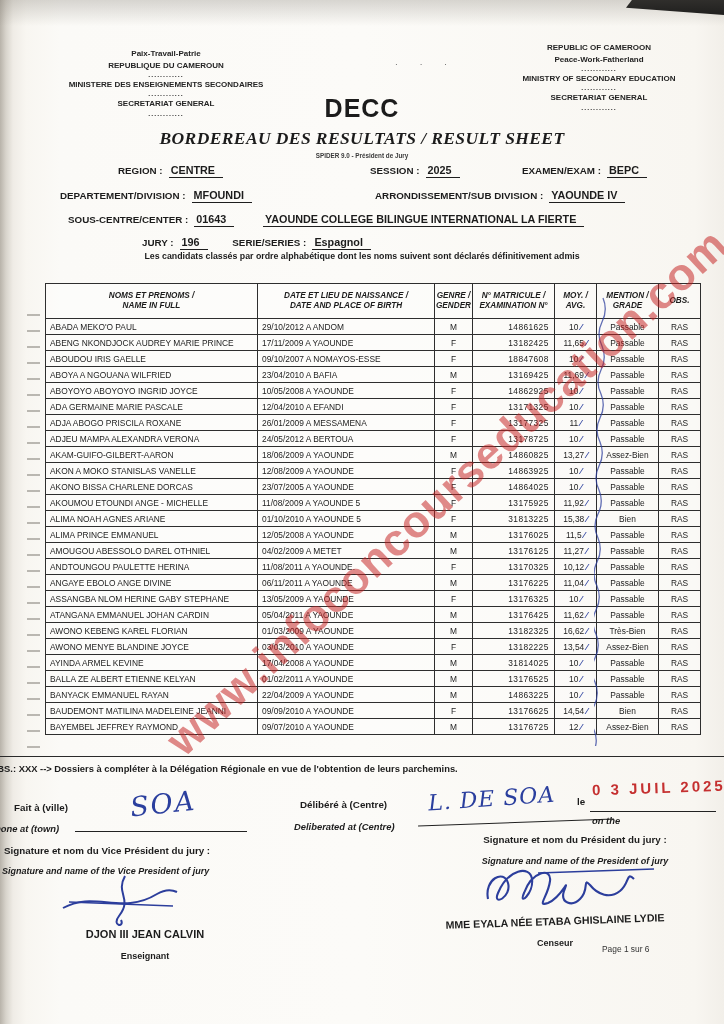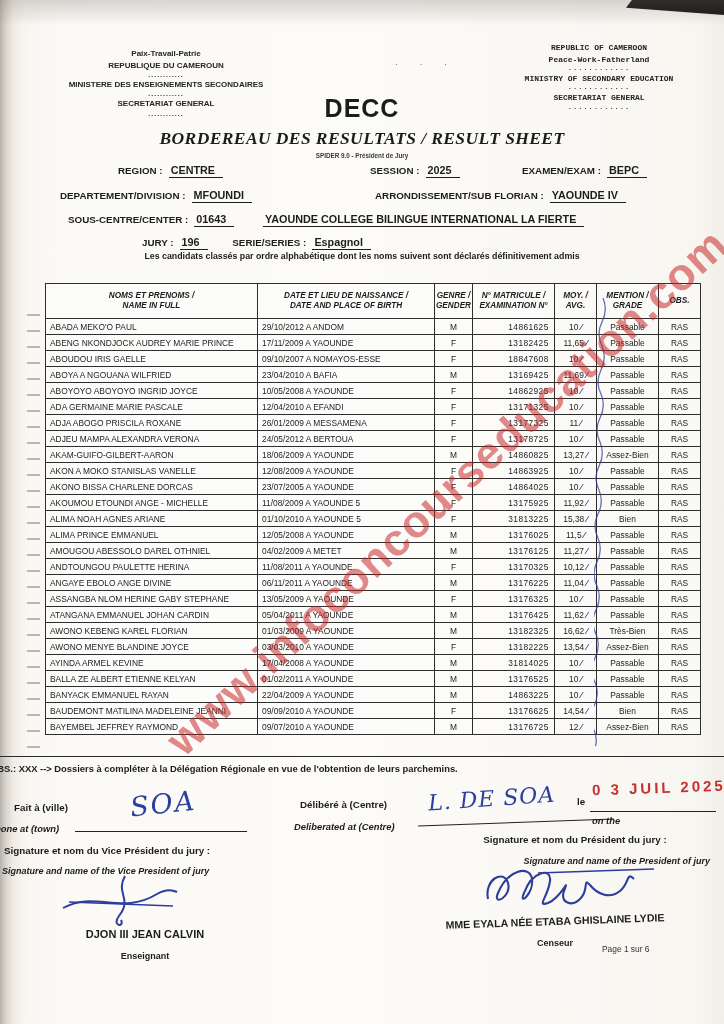--- a/index.html
+++ b/index.html
@@ -17,21 +17,21 @@
         clip-path:polygon(6% 0,100% 0,100% 100%,0 52%);}
   .pen-dots{top:60px;left:395px;width:140px;color:#555;font-size:8px;letter-spacing:22px;}
   .row-ticks{left:27px;top:300px;width:13px;height:452px;opacity:.45;
         background:repeating-linear-gradient(180deg,transparent 0 14.4px,#6e6a62 14.4px 16px);}
   .long-rule{left:0;top:756px;width:724px;height:0;border-top:1.6px solid #2a2a2a;}
 
   
   .hdr{font-size:8px;line-height:1.45;text-align:center;font-weight:bold;color:#242424;}
   .hdr .sep{font-size:7px;letter-spacing:1px;color:#333;line-height:1.1;}
   .hdr-left{top:48px;left:35px;width:262px;}
-  .hdr-right{top:42px;left:480px;width:238px;font-family:Liberation Mono, monospace;}
+  .hdr-right{top:42px;left:480px;width:238px;}
   .decc{top:94px;left:0;width:724px;font-size:25px;font-weight:bold;letter-spacing:1px;}
   .doc-title{top:128px;left:0;width:724px;font-family:"Liberation Serif",serif;
         font-size:17.5px;font-weight:bold;font-style:italic;letter-spacing:.4px;}
   .doc-sub{top:152px;left:0;width:724px;font-size:6.3px;color:#3a3a3a;}
 
   
   .info{font-size:9.8px;font-weight:bold;white-space:nowrap;}
   .info .lab{margin-right:6px;}
   .info .val{display:inline-block;font-size:10.8px;border-bottom:1.6px solid #1e1e1e;padding:0 8px 1px 2px;}
 
@@ -114,21 +114,21 @@
   <div class="abs info" style="left:370px;top:164px;">
     <span class="lab">SESSION :</span><span class="val">2025</span>
   </div>
   <div class="abs info" style="left:522px;top:164px;">
     <span class="lab">EXAMEN/EXAM :</span><span class="val">BEPC</span>
   </div>
   <div class="abs info" style="left:60px;top:189px;">
     <span class="lab">DEPARTEMENT/DIVISION :</span><span class="val">MFOUNDI</span>
   </div>
   <div class="abs info" style="left:375px;top:189px;">
-    <span class="lab">ARRONDISSEMENT/SUB FLORIAN :</span><span class="val">YAOUNDE IV</span>
+    <span class="lab">ARRONDISSEMENT/SUB DIVISION :</span><span class="val">YAOUNDE IV</span>
   </div>
   <div class="abs info" style="left:68px;top:213px;">
     <span class="lab">SOUS-CENTRE/CENTER :</span><span class="val">01643</span>
     <span class="val" style="margin-left:26px;">YAOUNDE COLLEGE BILINGUE INTERNATIONAL LA FIERTE</span>
   </div>
   <div class="abs info" style="left:142px;top:236px;">
     <span class="lab">JURY :</span><span class="val">196</span>
     <span class="lab" style="margin-left:22px;">SERIE/SERIES :</span><span class="val">Espagnol</span>
   </div>
 
@@ -431,21 +431,21 @@
   <div class="abs lbl-en" style="left:294px;top:821px;">Deliberated at (Centre)</div>
   <div class="abs hand hand-ldesoa">L. DE SOA</div>
   <div class="abs sig-line" style="left:418px;top:822px;width:196px;transform:rotate(-2deg);"></div>
 
   <div class="abs lbl" style="left:577px;top:796px;">le</div>
   <div class="abs stamp-date">0 3  JUIL  2025</div>
   <div class="abs sig-line" style="left:590px;top:811px;width:126px;"></div>
   <div class="abs lbl-en" style="left:592px;top:815px;text-align:right;">on the</div>
 
   <div class="abs lbl c" style="left:440px;top:834px;width:270px;">Signature et nom  du Président du jury :</div>
-  <div class="abs lbl-en c" style="left:440px;top:856px;width:270px;font-size:9px;text-align:right;">Signature and name of the President of jury</div>
+  <div class="abs lbl-en c" style="left:440px;top:856px;width:270px;font-size:9px;">Signature and name of the President of jury</div>
 
   <div class="abs lbl" style="left:4px;top:845px;">Signature et nom du Vice Président du jury :</div>
   <div class="abs lbl-en" style="left:2px;top:866px;font-size:9px;">Signature and name of the Vice President of jury</div>
 
   <svg class="abs" style="left:55px;top:872px;" width="140" height="58" viewBox="0 0 140 58">
     <path d="M70,4 C60,22 78,26 64,44 C56,54 70,56 66,48" fill="none" stroke="#2c3e9c" stroke-width="2"></path>
     <path d="M8,36 C40,18 66,44 102,22 C112,16 118,18 122,20" fill="none" stroke="#2c3e9c" stroke-width="2"></path>
     <path d="M14,30 L118,34" fill="none" stroke="#2c3e9c" stroke-width="1.6"></path>
   </svg>
   <div class="abs b c" style="left:55px;top:928px;width:180px;font-size:11px;">DJON III JEAN CALVIN</div>

